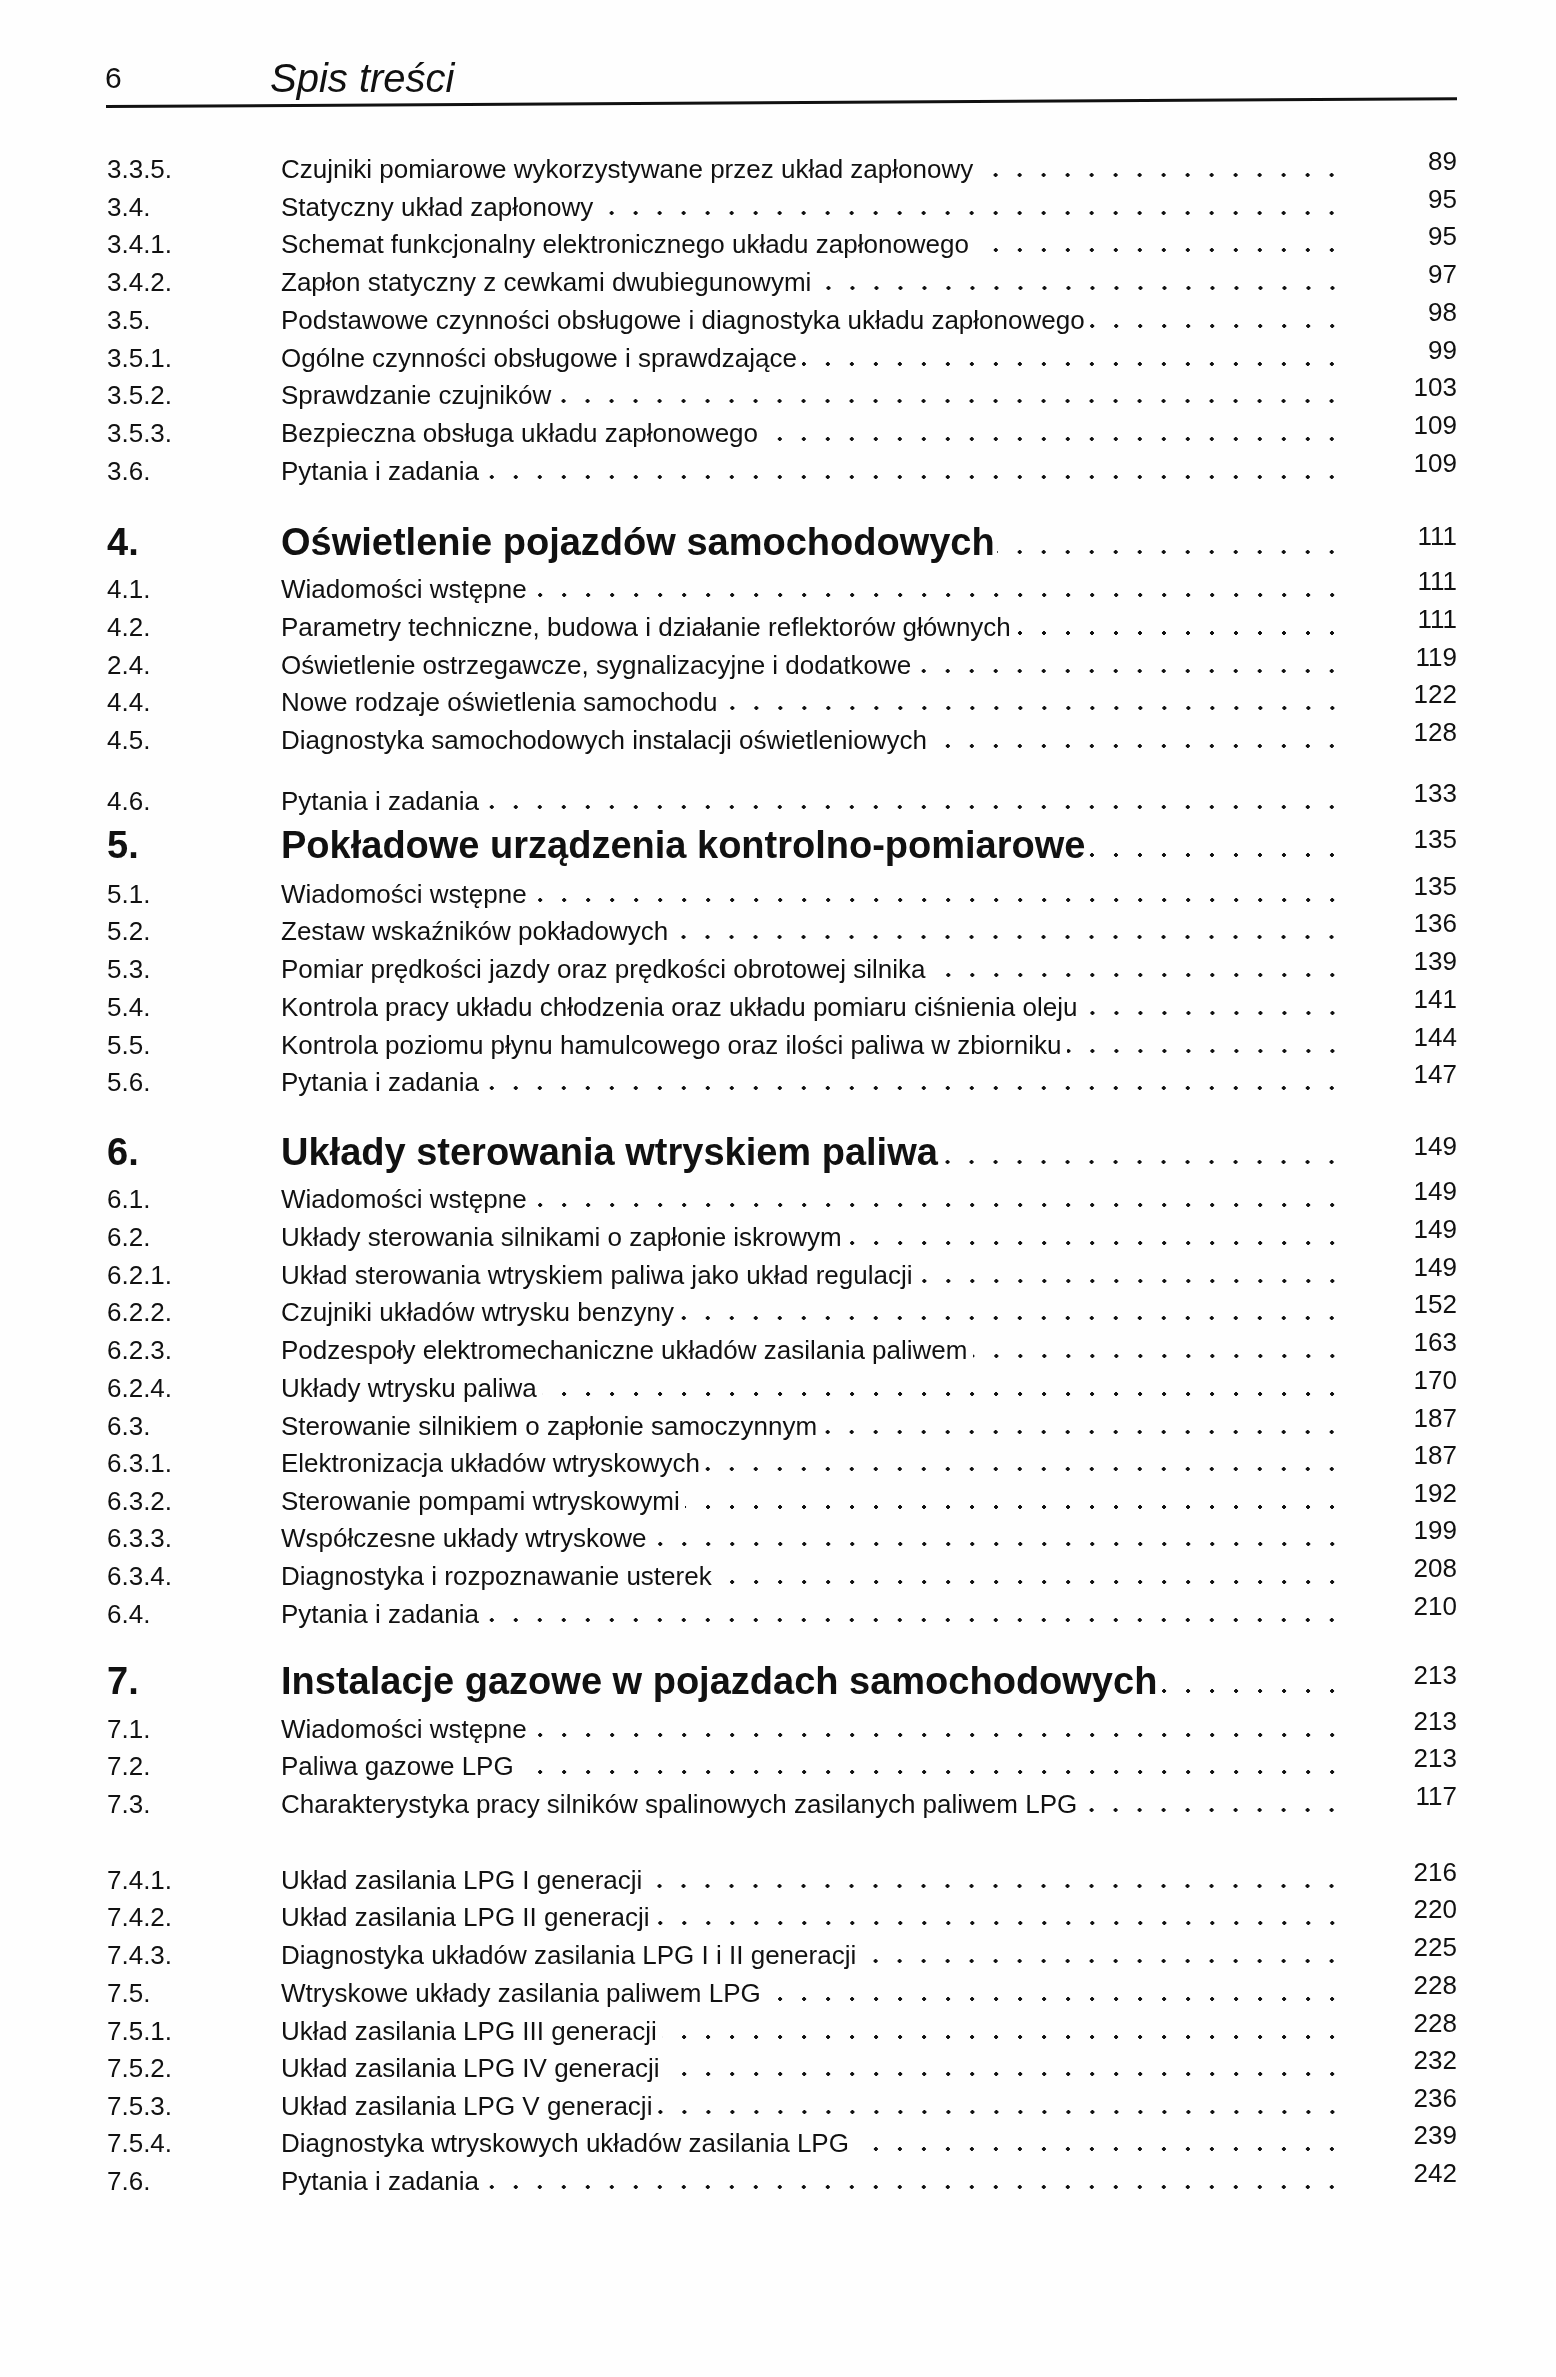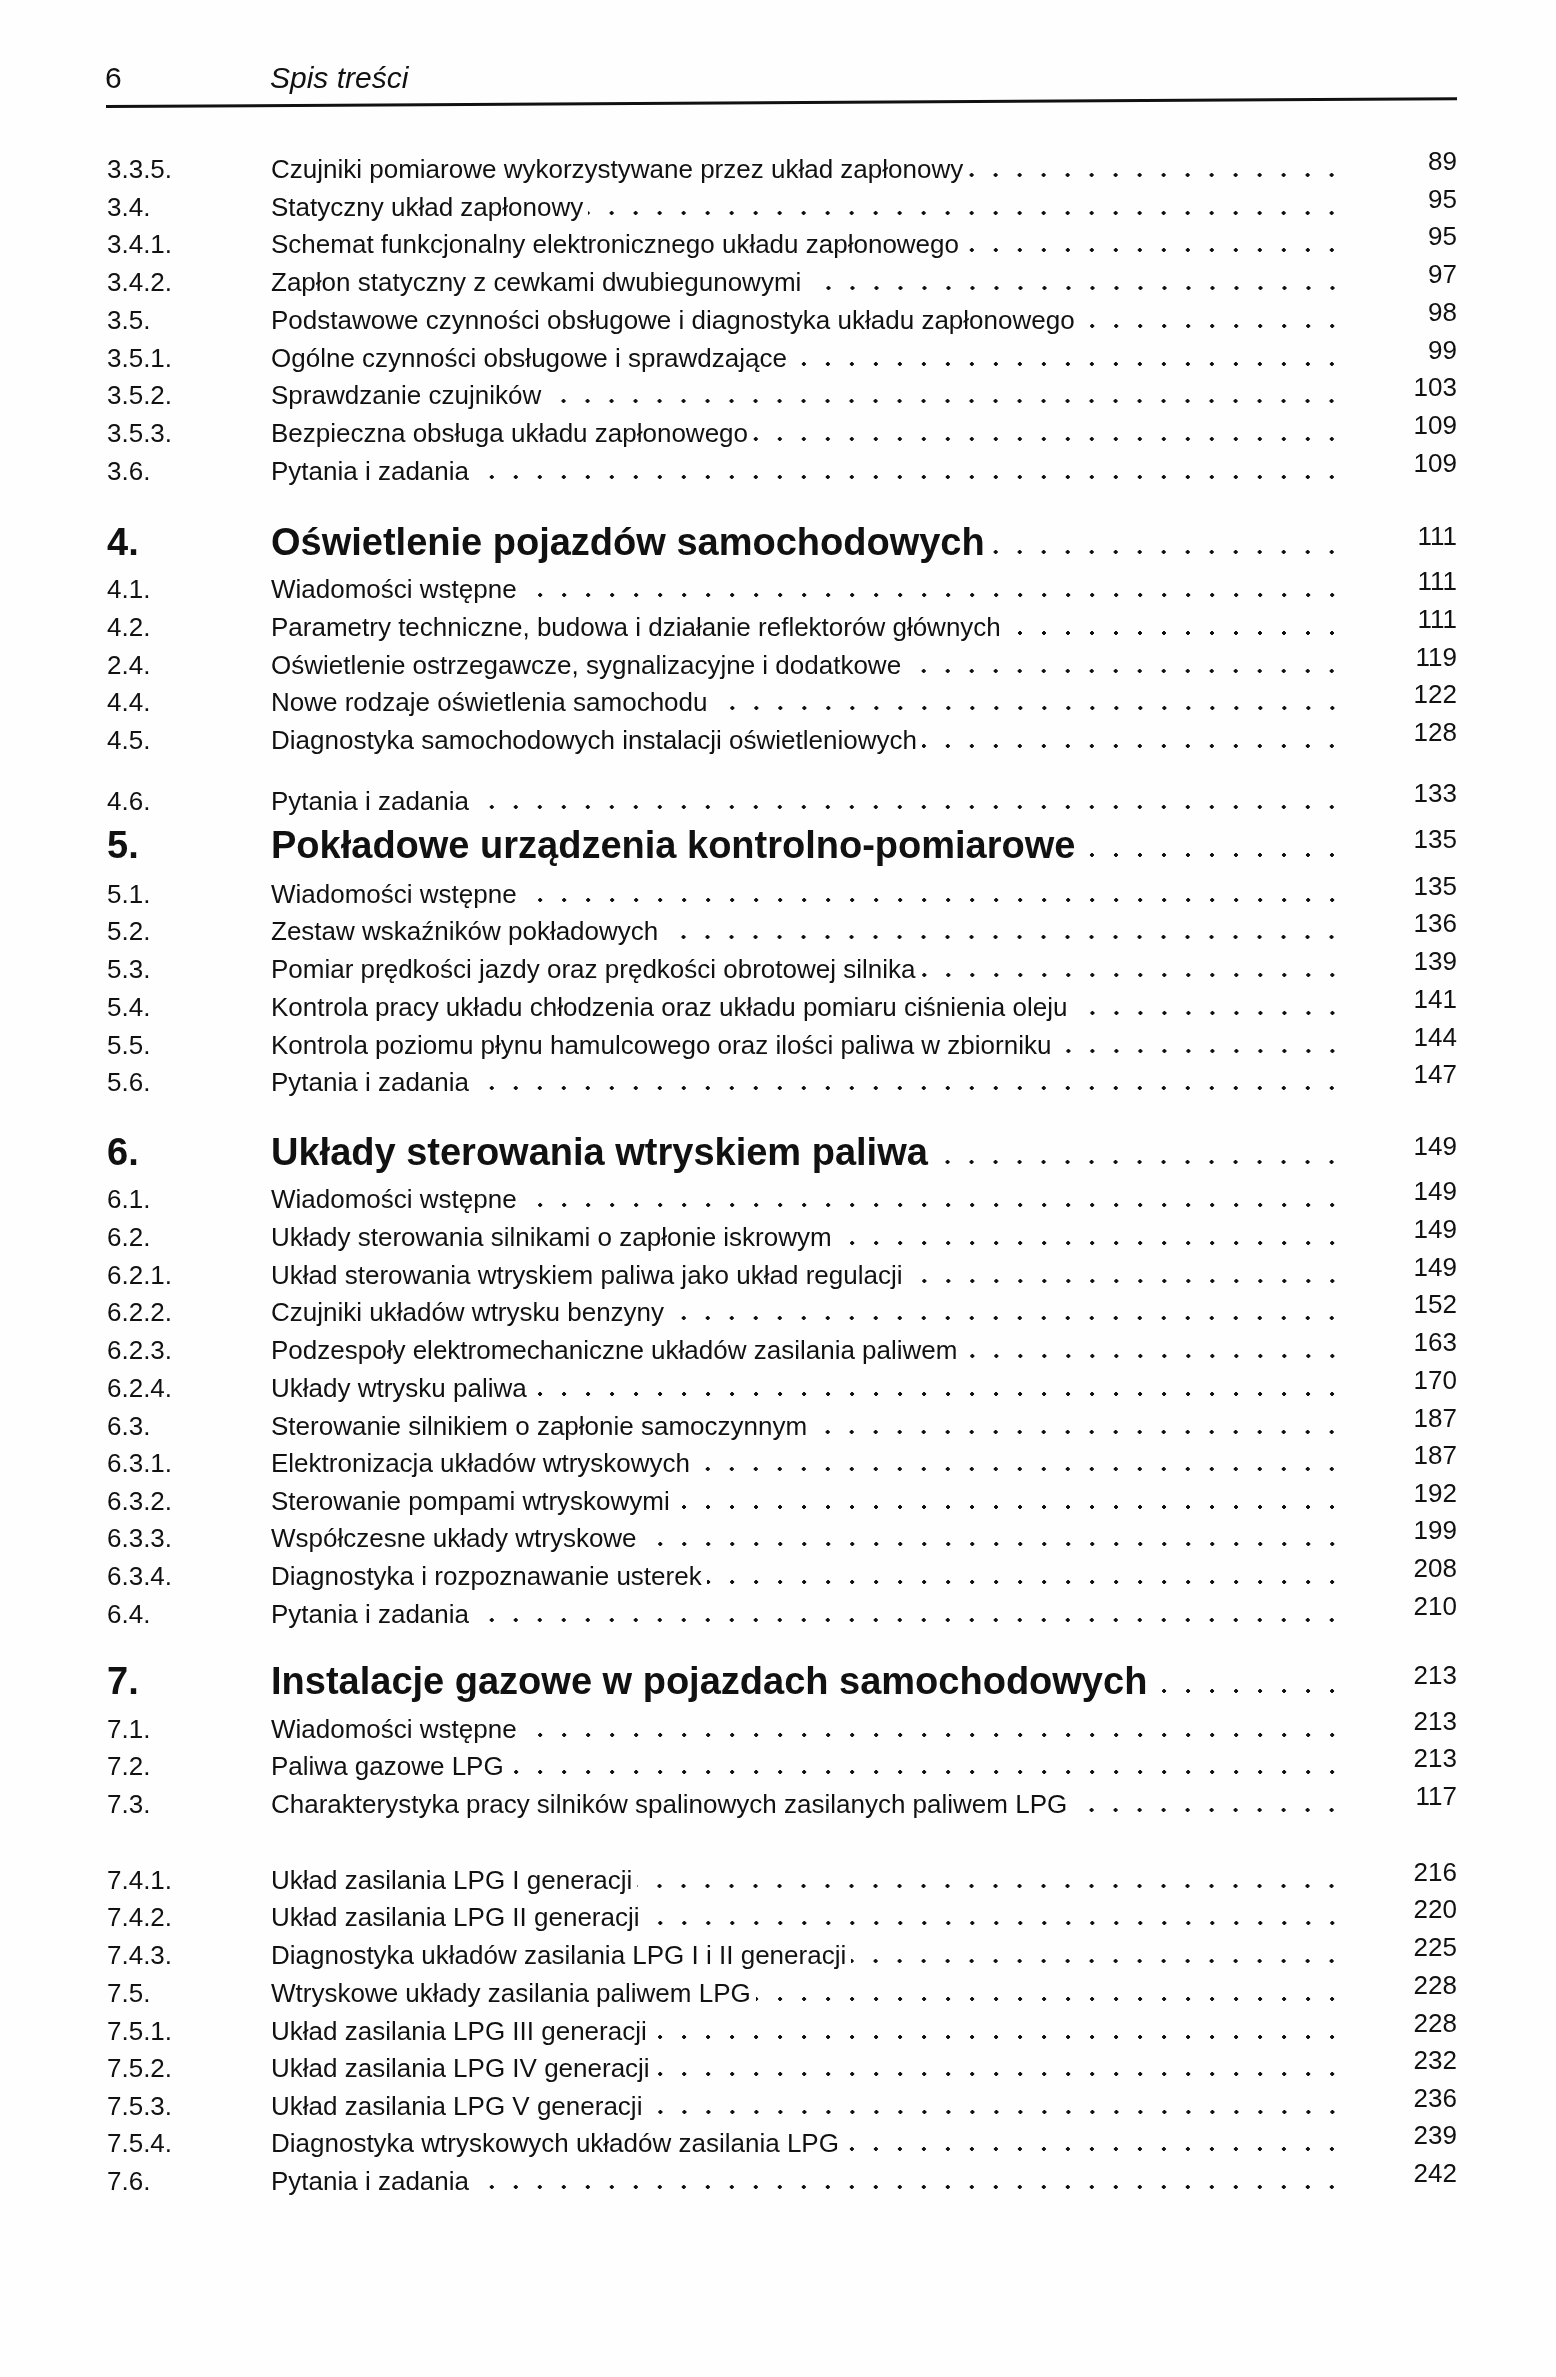--- a/index.html
+++ b/index.html
@@ -1,27 +1,27 @@
 <!DOCTYPE html>
 <html style="font-size:10.5px"><head>
 <meta charset="utf-8">
 <style>
   html, body { margin: 0; padding: 0; background: #ffffff; }
   body { width: 1557px; height: 2377px; position: relative; overflow: hidden; color: #111111;
          font-family: "Liberation Sans", sans-serif; }
   .page { position: absolute; left: 0; top: 0; width: 1557px; height: 2377px; background: #fefefe; }
 
   .hdr-num { position: absolute; left: 105px; top: 63px; font-size: 30px; line-height: 30px; }
-  .hdr-title { position: absolute; left: 270px; top: 63px; font-size: 30px; line-height: 30px; font-style: italic; }
+  .hdr-title { position: absolute; left: 270px; top: 63px; font-size: 40px; line-height: 30px; font-style: italic; }
   .hdr-rule { position: absolute; left: 106px; top: 105px; width: 1351px; height: 2.6px; background: #111111; transform: rotate(-0.33deg); transform-origin: left center; }
 
   .row { position: absolute; left: 107px; width: 1350px; display: flex; align-items: baseline;
          font-size: 26px; line-height: 26px; height: 29px; }
   .row .num { width: 164px; flex: 0 0 164px; white-space: nowrap; }
-  .row .txt { white-space: nowrap; flex: 0 0 auto; }
+  .row .txt { white-space: nowrap; flex: 0 0 auto; margin-left: 10px; }
   .row .lead { flex: 1 1 auto; height: 3.9px; align-self: baseline; margin-left: 5.2px;
                background-image: radial-gradient(circle, #111111 1.6px, transparent 2px);
                background-size: 24px 3.9px; background-repeat: repeat-x; background-position: right center;
                position: relative; top: -0.7px; }
   .row .pg { flex: 0 0 113px; width: 113px; text-align: right; position: relative; top: -7.9px; white-space: nowrap; }
 
   .row.chap { font-size: 38px; line-height: 38px; height: 41px; font-weight: bold; }
   .row.chap .pg { font-size: 26px; font-weight: normal; top: -10.5px; }
   .row.chap .lead { margin-left: 2.6px; }
 </style>

